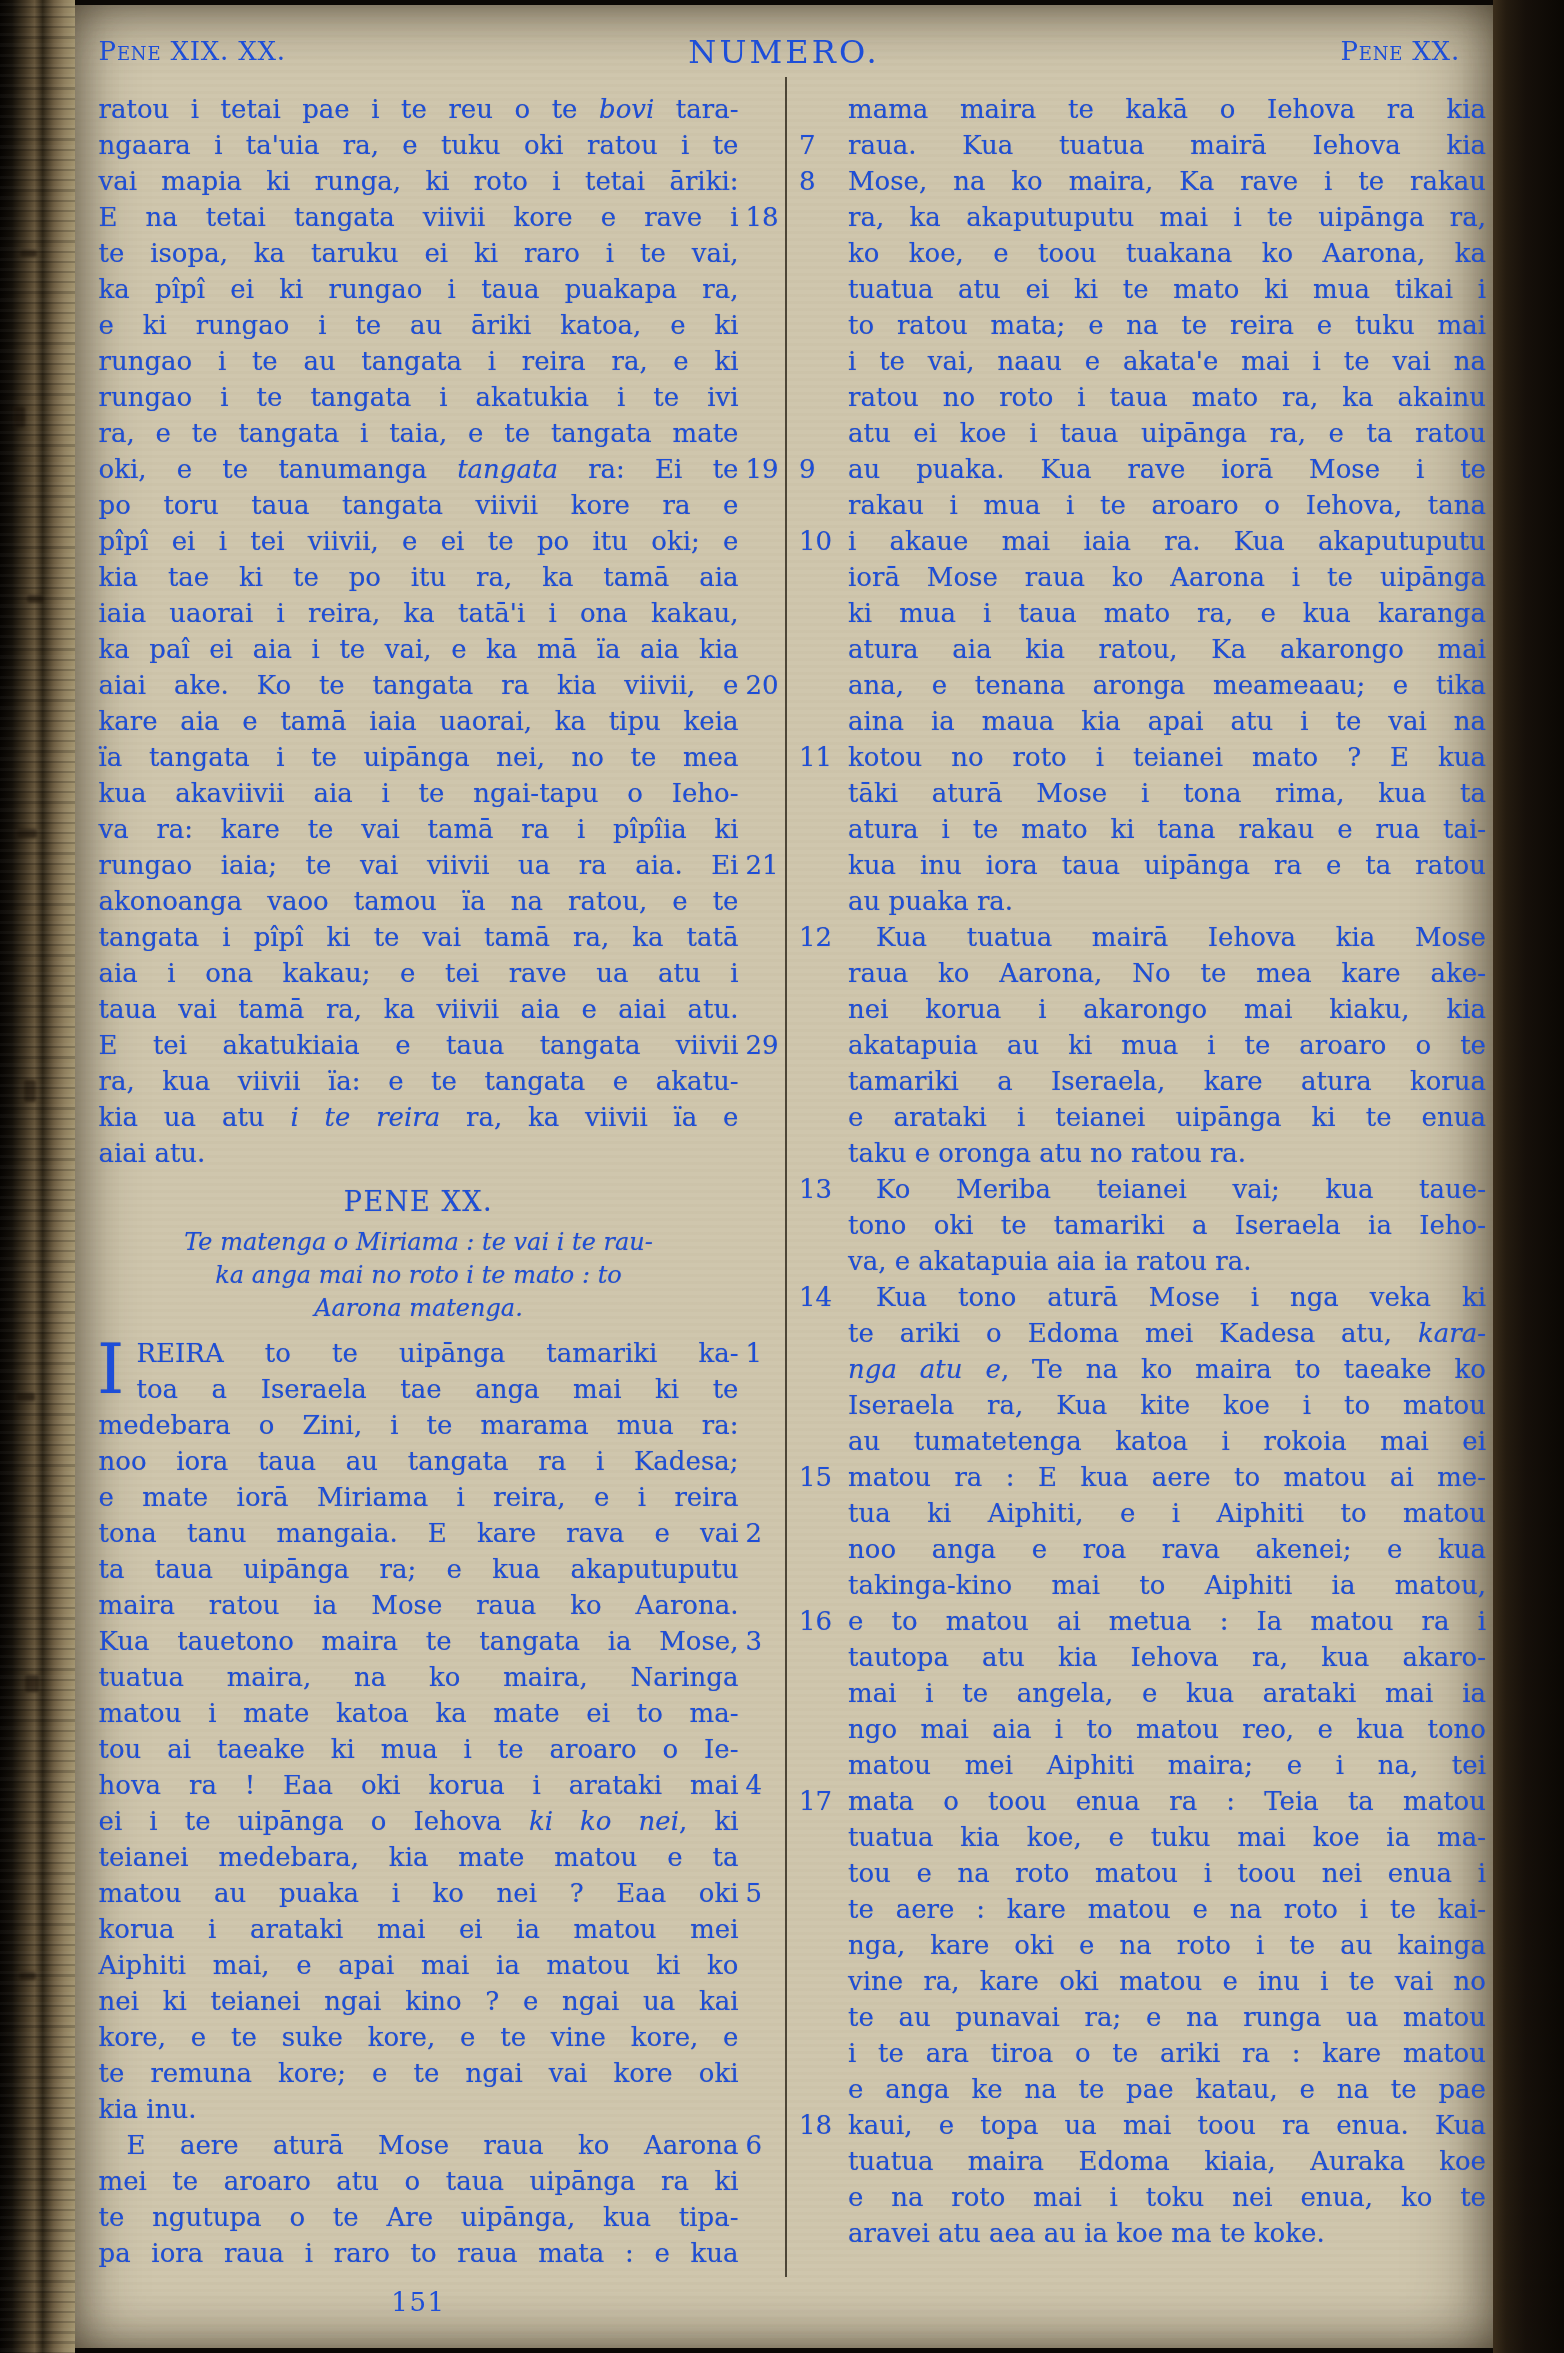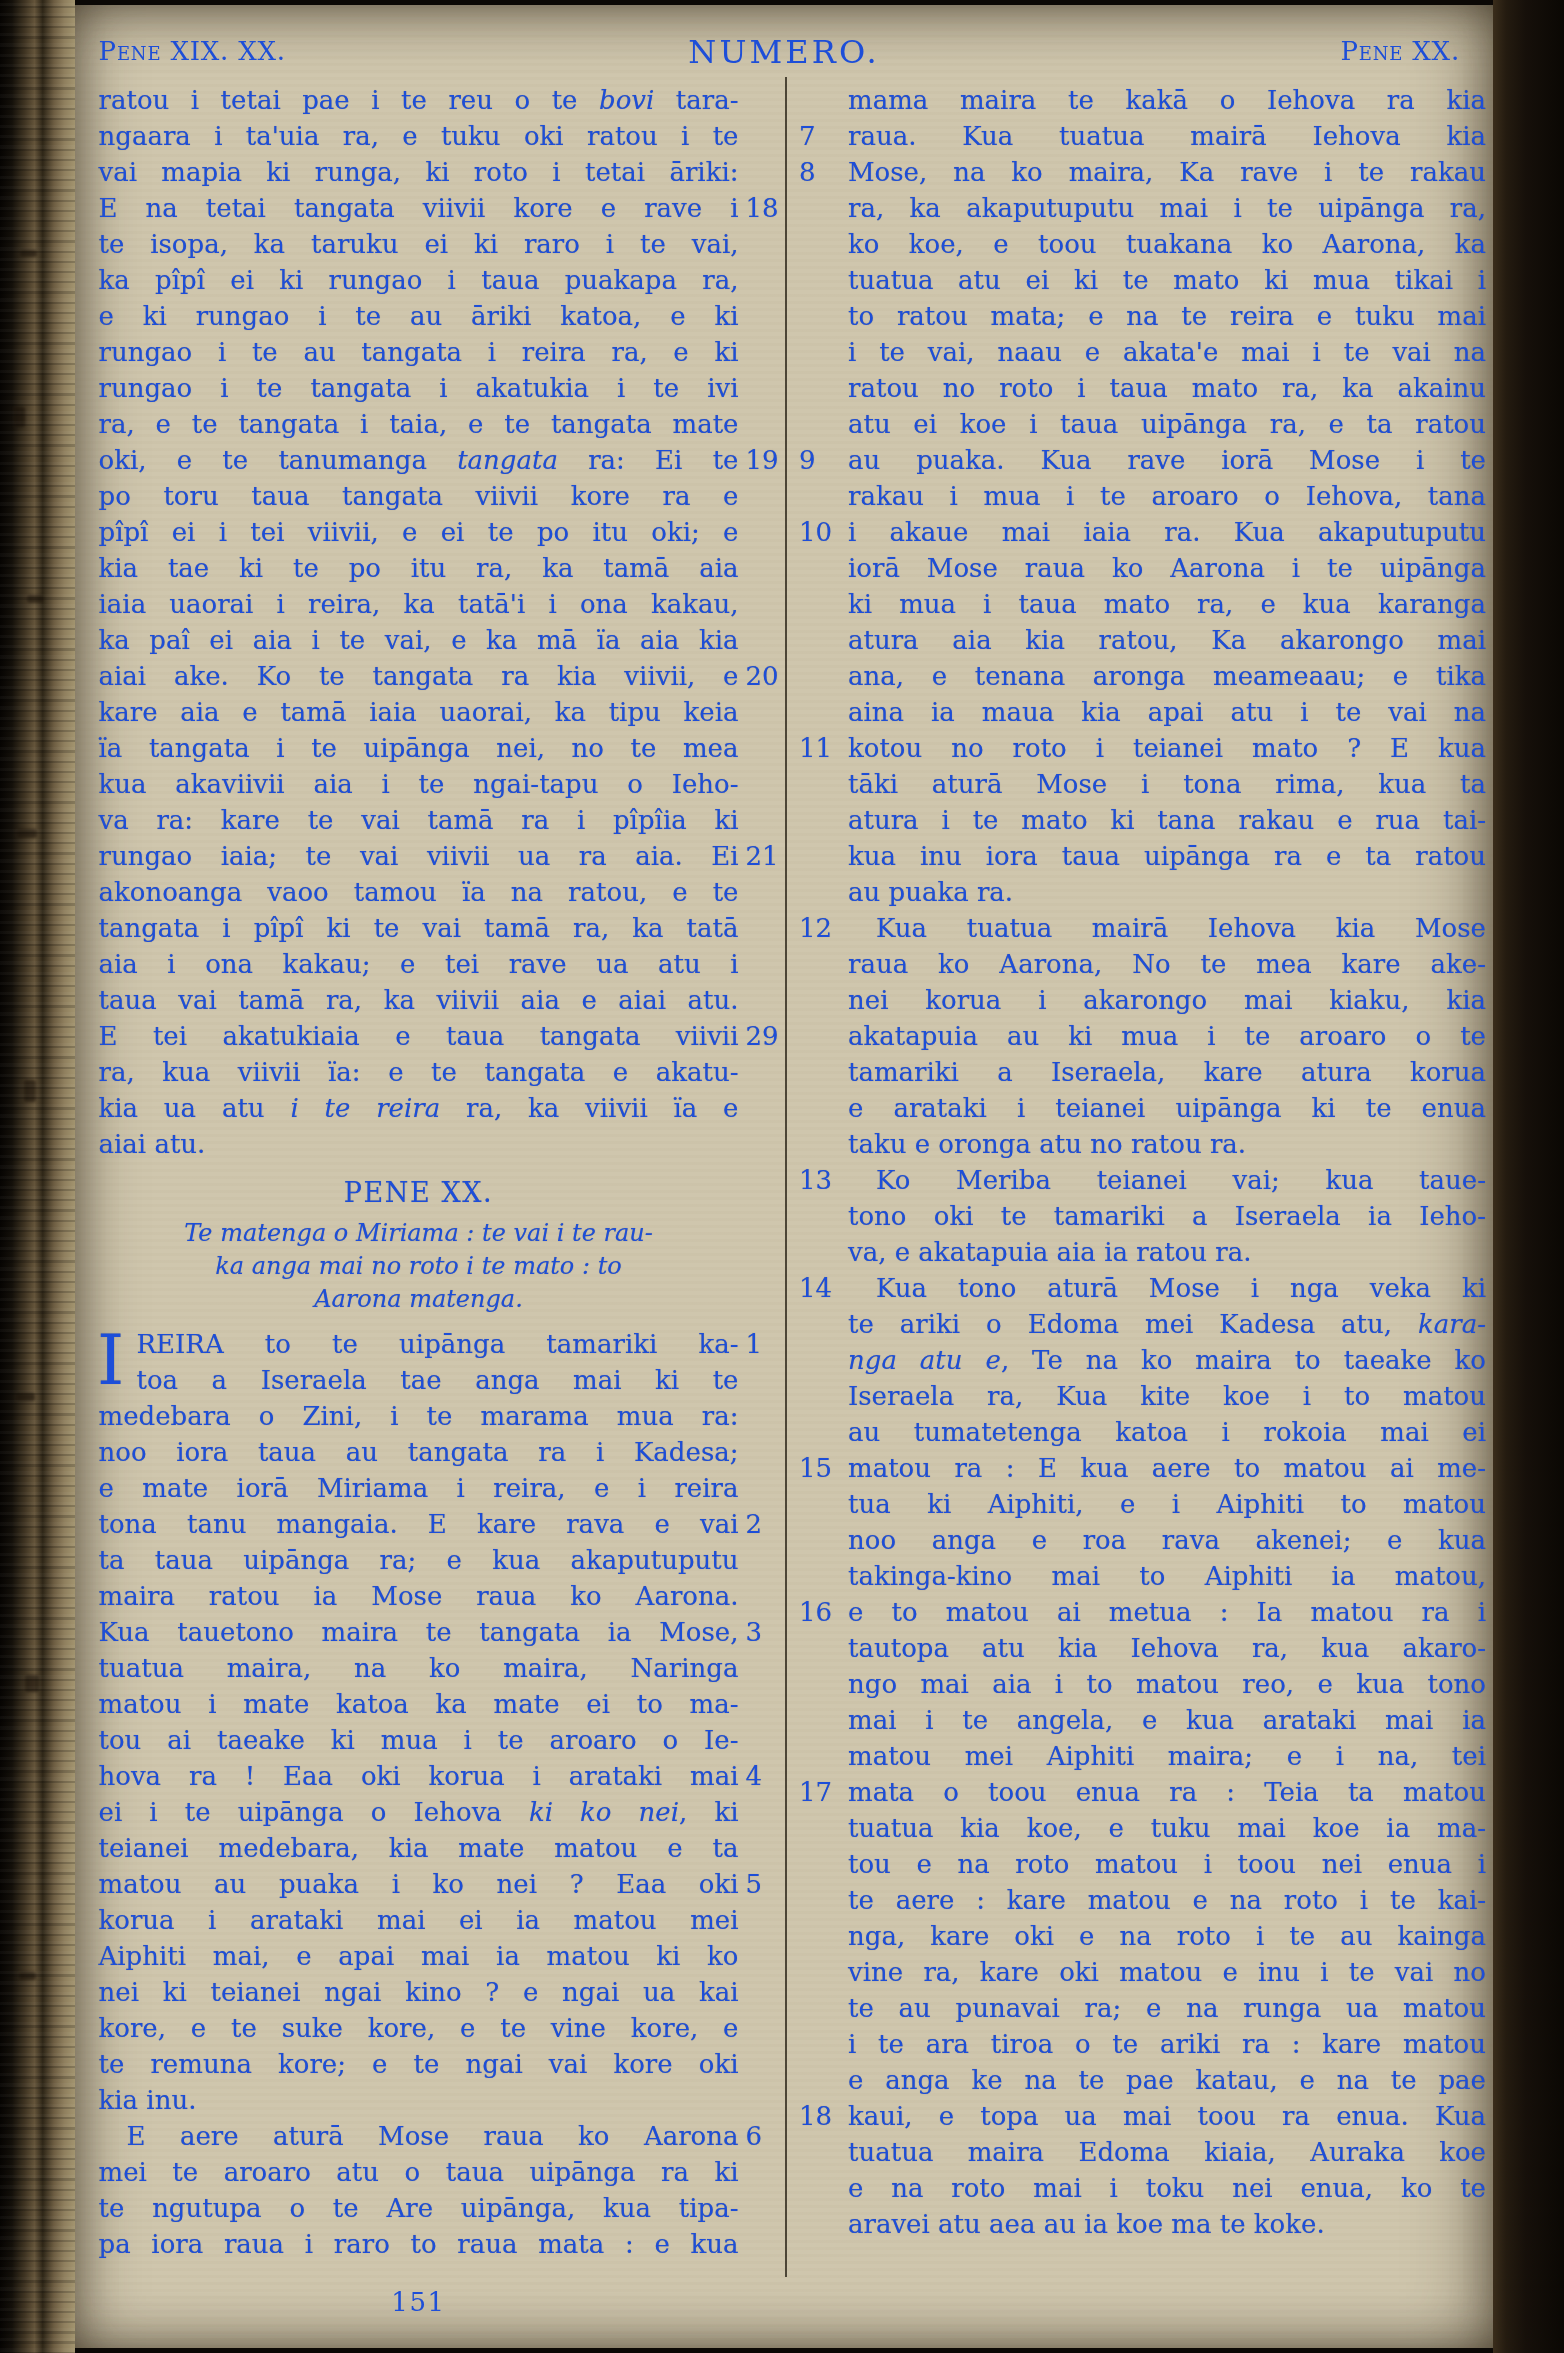--- a/index.html
+++ b/index.html
@@ -28,21 +28,21 @@
   .page::before{content:"";position:absolute;inset:0;pointer-events:none;
     background:repeating-linear-gradient(0deg,rgba(120,100,60,.03) 0 3.1px,transparent 3.1px 7px);}
   
   .header{position:absolute;top:28px;left:22px;right:22px;height:42px;}
   .h-left{position:absolute;left:1.6px;top:3.1px;font-variant:small-caps;font-size:26px;letter-spacing:0.8px;}
   .h-center{position:absolute;left:0;right:0;top:0;text-align:center;font-size:32px;letter-spacing:3.1px;}
   .h-right{position:absolute;right:11px;top:3.1px;font-variant:small-caps;font-size:26px;letter-spacing:0.8px;}
   
   .divider{position:absolute;left:710px;top:72px;width:1.6px;height:2200px;background:rgba(44,37,25,.8);}
   
-  .col{position:absolute;top:77px;font-size:26px;text-shadow:0 0 0.8px rgba(42,35,24,.35);}
+  .col{position:absolute;top:86px;font-size:26px;text-shadow:0 0 0.8px rgba(42,35,24,.35);}
   #col-left{left:23.5px;width:640px;line-height:36px;}
   #col-right{left:773px;width:638px;line-height:36px;}
   .line{position:relative;text-align:justify;text-align-last:justify;}
   .line.end{text-align-last:left;}
   .line.indent{text-indent:28px;}
   .line.dc1,.line.dc2{padding-left:38px;}
   .dropcap{position:absolute;left:-1.6px;top:3.1px;font-size:69px;line-height:63px;padding:0;}
   #col-left .verse-num{position:absolute;right:-56px;top:0;width:49px;text-align:left;text-indent:0;}
   #col-right .verse-num{position:absolute;left:-49px;top:0;width:39px;text-align:right;text-indent:0;}
   .chapter-heading{text-align:center;text-align-last:center;font-size:27px;letter-spacing:1.6px;line-height:34px;margin:14px 0 7.8px;}
@@ -176,22 +176,22 @@
         <div class="line"><span class="t">te ariki o Edoma mei Kadesa atu, <i>kara-</i></span></div>
         <div class="line"><span class="t"><i>nga atu e</i>, Te na ko maira to taeake ko</span></div>
         <div class="line"><span class="t">Iseraela ra, Kua kite koe i to matou</span></div>
         <div class="line"><span class="t">au tumatetenga katoa i rokoia mai ei</span></div>
         <div class="line"><span class="t">matou ra : E kua aere to matou ai me-</span><span class="verse-num">15</span></div>
         <div class="line"><span class="t">tua ki Aiphiti, e i Aiphiti to matou</span></div>
         <div class="line"><span class="t">noo anga e roa rava akenei; e kua</span></div>
         <div class="line"><span class="t">takinga-kino mai to Aiphiti ia matou,</span></div>
         <div class="line"><span class="t">e to matou ai metua : Ia matou ra i</span><span class="verse-num">16</span></div>
         <div class="line"><span class="t">tautopa atu kia Iehova ra, kua akaro-</span></div>
+        <div class="line"><span class="t">mai i te angela, e kua arataki mai ia</span></div>
         <div class="line"><span class="t">ngo mai aia i to matou reo, e kua tono</span></div>
-        <div class="line"><span class="t">mai i te angela, e kua arataki mai ia</span></div>
         <div class="line"><span class="t">matou mei Aiphiti maira; e i na, tei</span></div>
         <div class="line"><span class="t">mata o toou enua ra : Teia ta matou</span><span class="verse-num">17</span></div>
         <div class="line"><span class="t">tuatua kia koe, e tuku mai koe ia ma-</span></div>
         <div class="line"><span class="t">tou e na roto matou i toou nei enua i</span></div>
         <div class="line"><span class="t">te aere : kare matou e na roto i te kai-</span></div>
         <div class="line"><span class="t">nga, kare oki e na roto i te au kainga</span></div>
         <div class="line"><span class="t">vine ra, kare oki matou e inu i te vai no</span></div>
         <div class="line"><span class="t">te au punavai ra; e na runga ua matou</span></div>
         <div class="line"><span class="t">i te ara tiroa o te ariki ra : kare matou</span></div>
         <div class="line"><span class="t">e anga ke na te pae katau, e na te pae</span></div>

